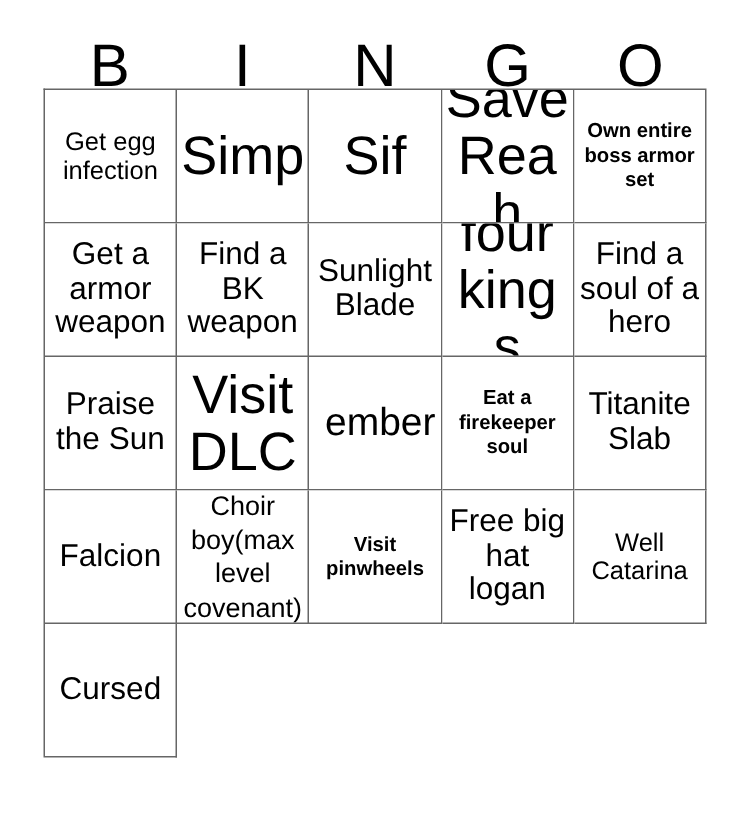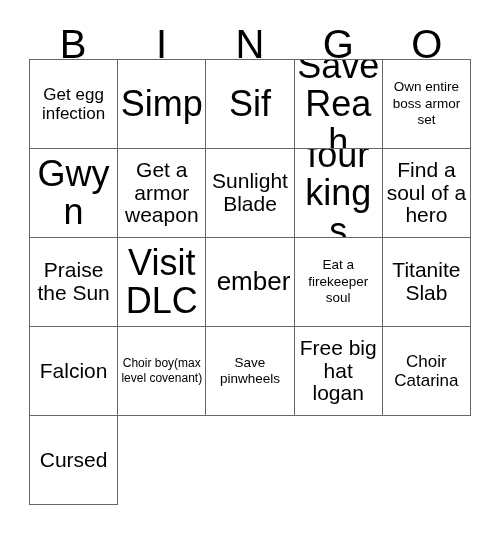--- a/index.html
+++ b/index.html
@@ -79,22 +79,22 @@
     color: #000000;
     word-wrap: break-word;
     white-space: pre-line;
   }
 
   
   .fs-xl  { font-size: 36px; line-height: 1.05; }
   .fs-lg  { font-size: 26px; line-height: 1.06; margin-left: 7px; }
   .fs-md  { font-size: 21px; line-height: 1.08; }
   .fs-sm  { font-size: 17px; line-height: 1.12; }
-  .fs-xs  { font-size: 13.5px; line-height: 1.22; }
-  .fs-xxs { font-size: 12px; line-height: 1.25; }
+  .fs-xs  { font-size: 13.5px; line-height: 1.22; font-weight: bold; }
+  .fs-xxs { font-size: 18px; line-height: 1.25; }
 </style>
 </head>
 <body>
 
 <div id="card">
 
   <div id="bingo-header">
     <div class="header-letter">B</div>
     <div class="header-letter">I</div>
     <div class="header-letter">N</div>
@@ -112,24 +112,24 @@
       <div class="cell">
         <span class="cell-text fs-xl">Sif</span>
       </div>
       <div class="cell">
         <span class="cell-text fs-xl">Save Reah</span>
       </div>
       <div class="cell">
         <span class="cell-text fs-xs">Own entire boss armor set</span>
       </div>
       <div class="cell">
-        <span class="cell-text fs-xl">Gwyn</span>
+        <span class="cell-text fs-md">Get a armor weapon</span>
       </div>
       <div class="cell">
-        <span class="cell-text fs-md">Get a armor weapon</span>
+        <span class="cell-text fs-md">Find a BK weapon</span>
       </div>
       <div class="cell">
         <span class="cell-text fs-md">Sunlight Blade</span>
       </div>
       <div class="cell">
         <span class="cell-text fs-xl">four kings</span>
       </div>
       <div class="cell">
         <span class="cell-text fs-md">Find a soul of a hero</span>
       </div>
@@ -148,26 +148,26 @@
       <div class="cell">
         <span class="cell-text fs-md">Titanite Slab</span>
       </div>
       <div class="cell">
         <span class="cell-text fs-md">Falcion</span>
       </div>
       <div class="cell">
         <span class="cell-text fs-xxs">Choir boy(max level covenant)</span>
       </div>
       <div class="cell">
-        <span class="cell-text fs-xs">Save pinwheels</span>
+        <span class="cell-text fs-xs">Visit pinwheels</span>
       </div>
       <div class="cell">
         <span class="cell-text fs-md">Free big hat logan</span>
       </div>
       <div class="cell">
-        <span class="cell-text fs-sm">Choir Catarina</span>
+        <span class="cell-text fs-sm">Well Catarina</span>
       </div>
       <div class="cell">
         <span class="cell-text fs-md">Cursed</span>
       </div>
     </div>
 
 </div>
 
 </body></html>

